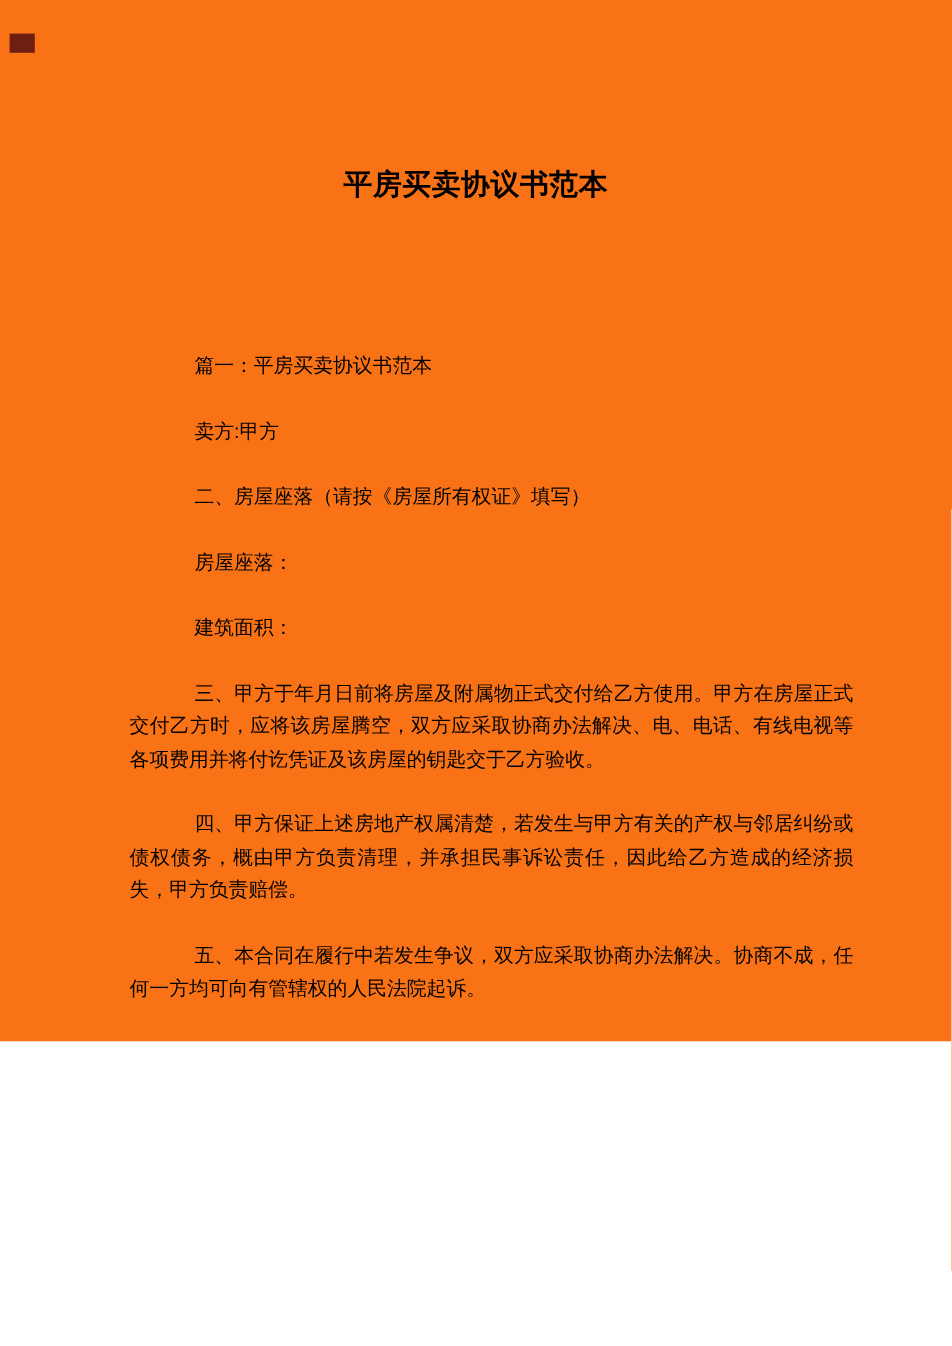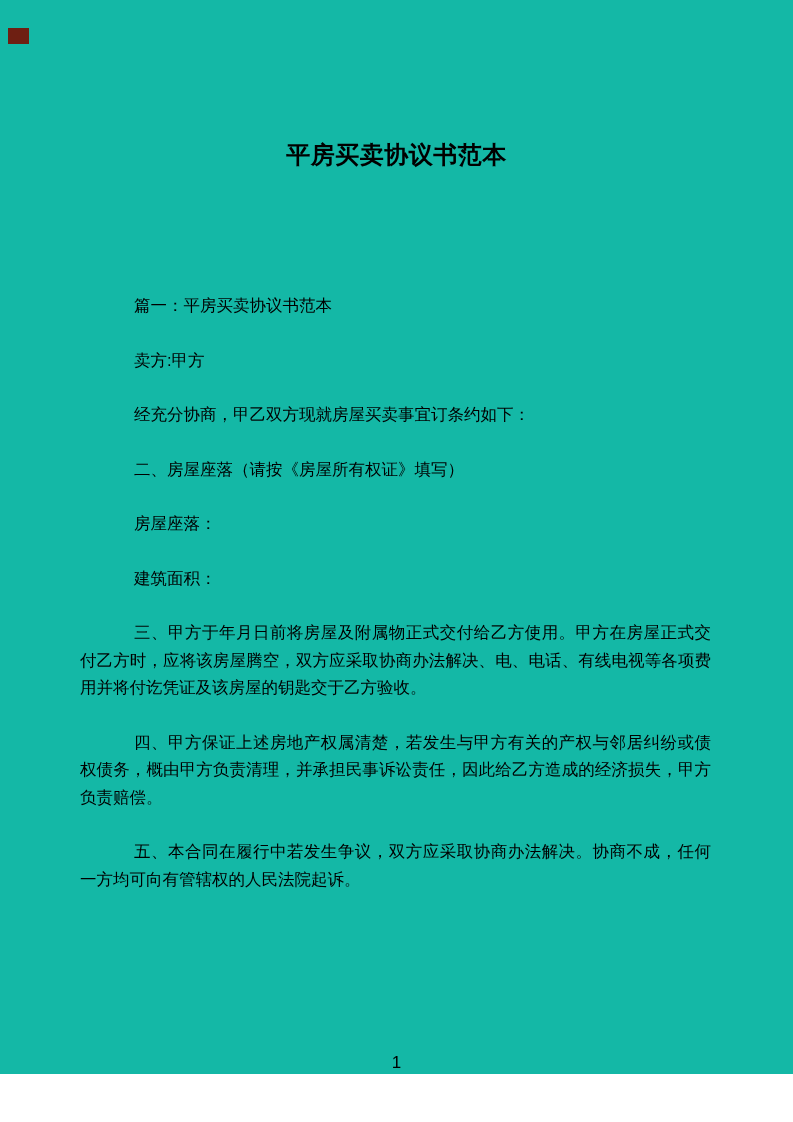--- a/index.html
+++ b/index.html
@@ -4,23 +4,23 @@
 <style>
   * { box-sizing: border-box; }
   html, body {
     margin: 0;
     padding: 0;
     background: #ffffff;
   }
   .page {
     position: relative;
     width: 793px;
-    height: 1074px;
+    height: 868px;
     margin: 0 auto;
-    background: #14b8a6;
+    background: #f97316;
     overflow: hidden;
     font-family: "Liberation Sans", sans-serif;
     color: #000000;
   }
   .corner-mark {
     position: absolute;
     left: 8px;
     top: 28px;
     width: 21px;
     height: 16px;
@@ -29,21 +29,21 @@
   .doc-title {
     margin: 0;
     padding-top: 140px;
     font-size: 24px;
     line-height: 30px;
     font-weight: bold;
     text-align: center;
     letter-spacing: 0.5px;
   }
   .content {
-    padding: 122px 82px 0 80px;
+    padding: 122px 82px 0 108px;
   }
   .para {
     margin: 0 0 27px 0;
     font-size: 16.5px;
     line-height: 27.5px;
     text-align: justify;
     text-indent: 54px;
     word-break: break-all;
   }
   .page-number {
@@ -61,21 +61,20 @@
 
 <div class="page">
 
   <div class="corner-mark" style="background: rgb(110, 31, 18);"></div>
 
   <h1 class="doc-title">平房买卖协议书范本</h1>
 
   <div class="content">
     <p class="para">篇一：平房买卖协议书范本</p>
     <p class="para">卖方:甲方</p>
-    <p class="para">经充分协商，甲乙双方现就房屋买卖事宜订条约如下：</p>
     <p class="para">二、房屋座落（请按《房屋所有权证》填写）</p>
     <p class="para">房屋座落：</p>
     <p class="para">建筑面积：</p>
     <p class="para">三、甲方于年月日前将房屋及附属物正式交付给乙方使用。甲方在房屋正式交付乙方时，应将该房屋腾空，双方应采取协商办法解决、电、电话、有线电视等各项费用并将付讫凭证及该房屋的钥匙交于乙方验收。</p>
     <p class="para">四、甲方保证上述房地产权属清楚，若发生与甲方有关的产权与邻居纠纷或债权债务，概由甲方负责清理，并承担民事诉讼责任，因此给乙方造成的经济损失，甲方负责赔偿。</p>
     <p class="para">五、本合同在履行中若发生争议，双方应采取协商办法解决。协商不成，任何一方均可向有管辖权的人民法院起诉。</p>
   </div>
 
   <div class="page-number">1</div>
 

